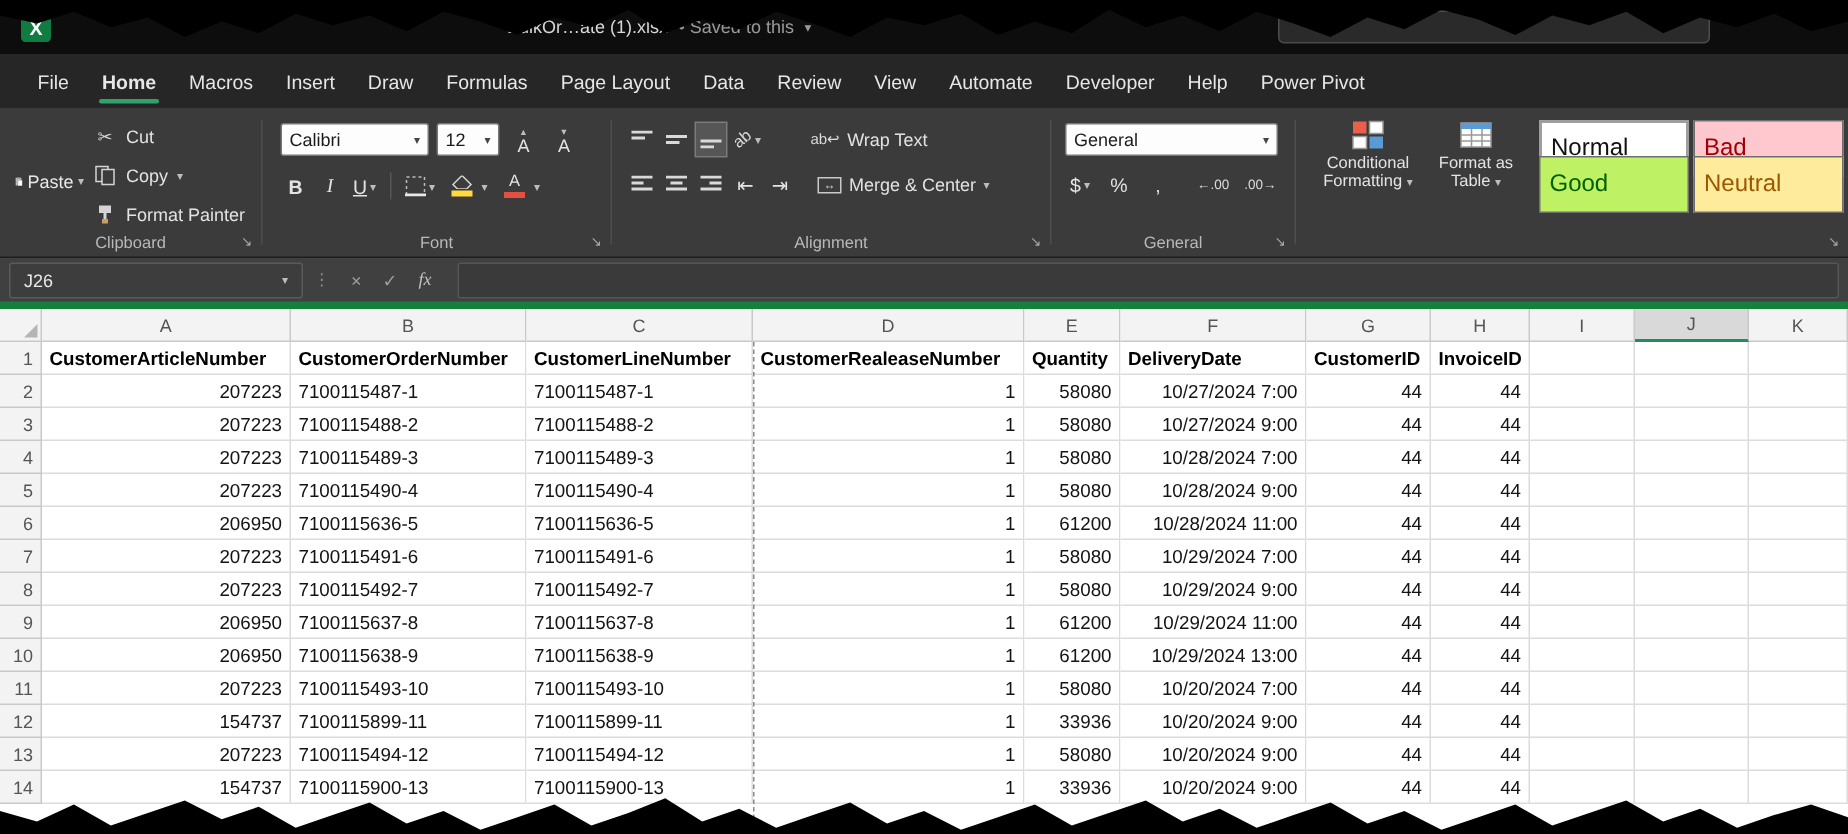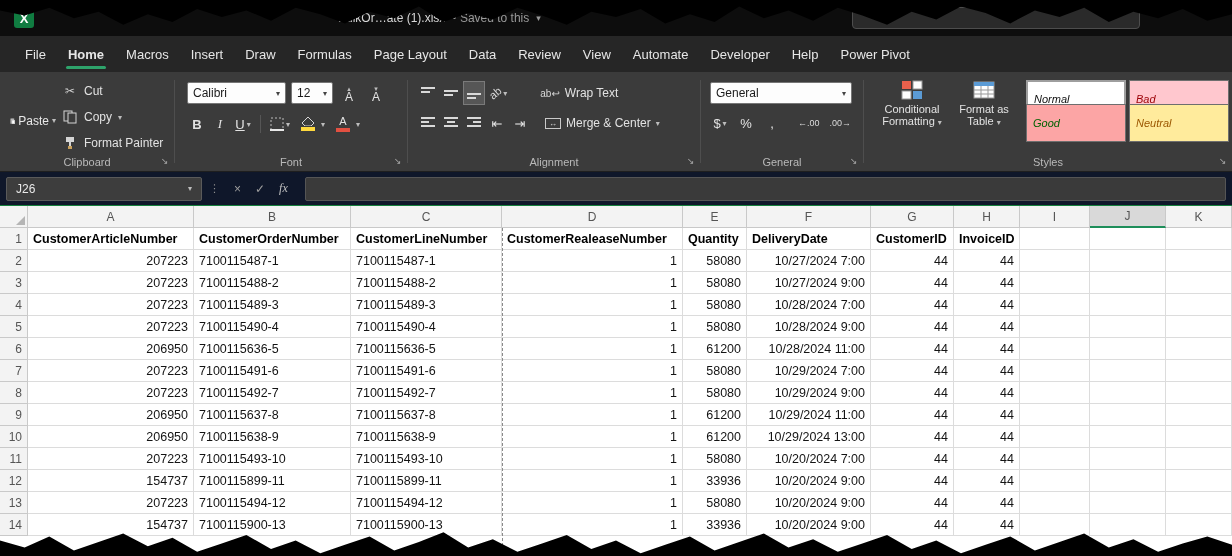--- a/index.html
+++ b/index.html
@@ -60,25 +60,25 @@
   .merge-ic { width:16px; height:11px; border:1px solid #c9c9c9; display:flex; align-items:center; justify-content:center; font-size:8px; color:#d9d9d9; }
 
   
   .num-row1 { position:absolute; left:9px; top:10px; }
   .num-row2 { position:absolute; left:9px; top:40px; display:flex; gap:6px; align-items:center; }
   .dec { font-size:9px; color:#dcdcdc; letter-spacing:0; }
 
   
   .big-btn { position:absolute; top:8px; width:68px; display:flex; flex-direction:column; align-items:center; gap:3px; color:#e3e3e3; font-size:11px; text-align:center; line-height:12px; }
   .gallery { position:absolute; left:162px; top:8px; width:206px; }
-  .style-cell { position:absolute; width:100px; height:38px; font-size:11px; display:flex; align-items:center; padding-left:6px; border:1px solid #6e6e6e;font-style:italic; }
+  .style-cell { position:absolute; width:100px; height:38px; font-size:16px; display:flex; align-items:center; padding-left:6px; border:1px solid #6e6e6e; }
   .style-cell.selected { border:2px solid #9e9e9e; }
 
   
-  .formulabar { position:absolute; top:172px; left:0; right:0; height:34px; background:#0f172a; display:flex; align-items:center; border-bottom:1px solid #15803d; }
+  .formulabar { position:absolute; top:172px; left:0; right:0; height:34px; background:#404040; display:flex; align-items:center; border-bottom:5px solid #15803d; }
   .namebox { width:196px; height:24px; margin-left:6px; background:#3d3d3d; border:1px solid #5a5a5a; border-radius:2px; color:#e8e8e8; font-size:12px; display:flex; align-items:center; padding:0 9px; }
   .namebox .chev { margin-left:auto; color:#bdbdbd; }
   .fb-dots { color:#8f8f8f; font-size:11px; padding:0 7px; }
   .fb-btn { color:#9d9d9d; font-size:12px; padding:0 7px; }
   .fb-btn.fx { font-family:"Liberation Serif", serif; font-style:italic; color:#c0c0c0; }
   .formula-input { flex:1; height:24px; margin:0 6px 0 10px; background:#3a3a3a; border:1px solid #555; border-radius:2px; }
 
   
   .sheet { position:absolute; top:206px; left:0; right:0; bottom:0; background:#fff; }
   .sheet-grid { display:grid; grid-auto-rows:22px; }
@@ -347,24 +347,23 @@
           <line x1="1" y1="10" x2="21" y2="10" stroke="#999"></line>
           <line x1="1" y1="14" x2="21" y2="14" stroke="#999"></line>
           <line x1="8" y1="6" x2="8" y2="18" stroke="#999"></line>
           <line x1="15" y1="6" x2="15" y2="18" stroke="#999"></line>
         </svg>
         <span><span>Format as Table</span> <span class="chev">▾</span></span>
       </div>
       <div class="gallery">
           <div class="style-cell selected" style="left: 0px; top: 0px; background: rgb(255, 255, 255); color: rgb(17, 17, 17);">Normal</div>
           <div class="style-cell" style="left: 103px; top: 0px; background: rgb(255, 199, 206); color: rgb(156, 0, 6);">Bad</div>
-          <div class="style-cell" style="left: 0px; top: 24px; background: #fca5a5; color: rgb(0, 97, 0);">Good</div>
+          <div class="style-cell" style="left: 0px; top: 24px; background: #bef264; color: rgb(0, 97, 0);">Good</div>
           <div class="style-cell" style="left: 103px; top: 24px; background: rgb(255, 235, 156); color: rgb(156, 87, 0);">Neutral</div>
         </div>
-      <div class="rg-label">Styles</div>
       <span class="launcher">↘</span>
     </div>
   </div>
 
   <div class="formulabar">
     <div class="namebox">
       <span>J26</span>
       <span class="chev">▾</span>
     </div>
     <span class="fb-dots">⋮</span>

